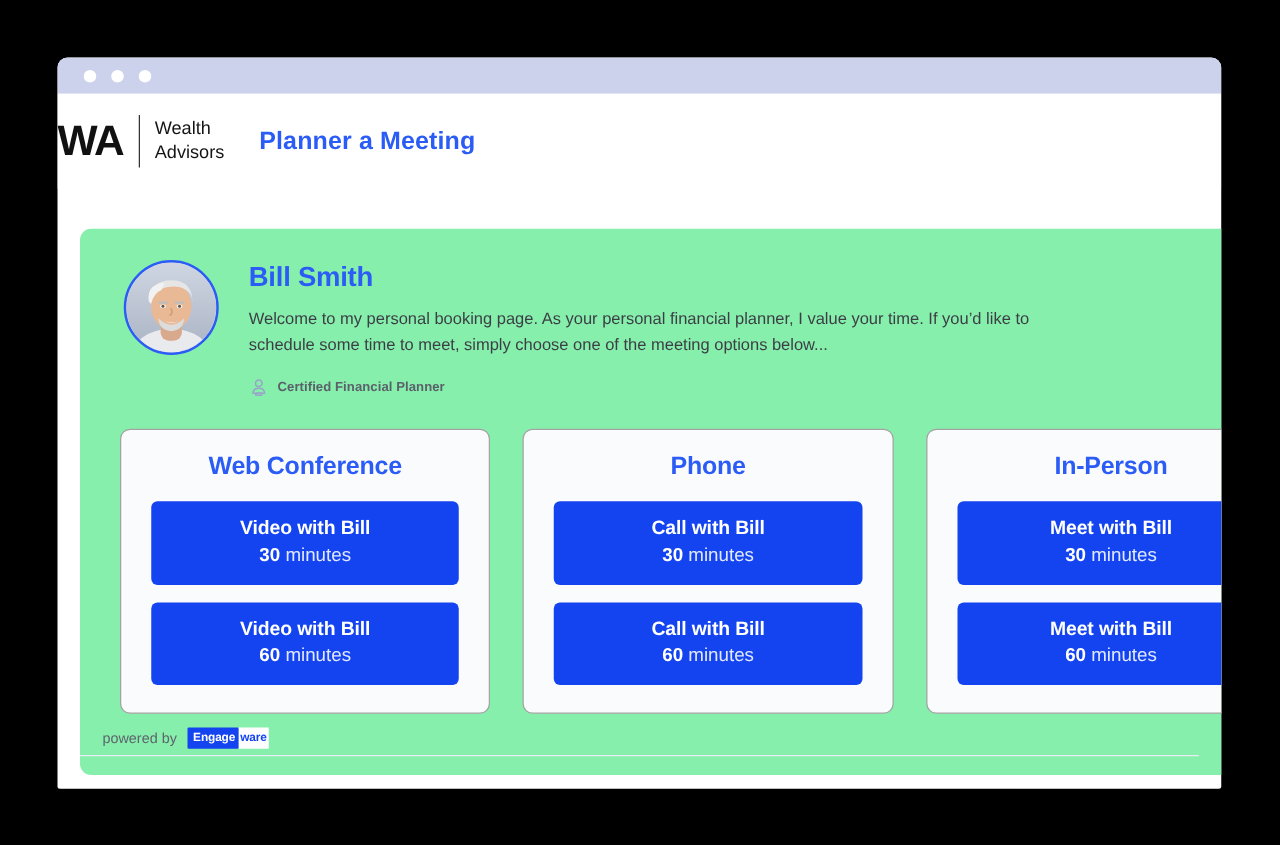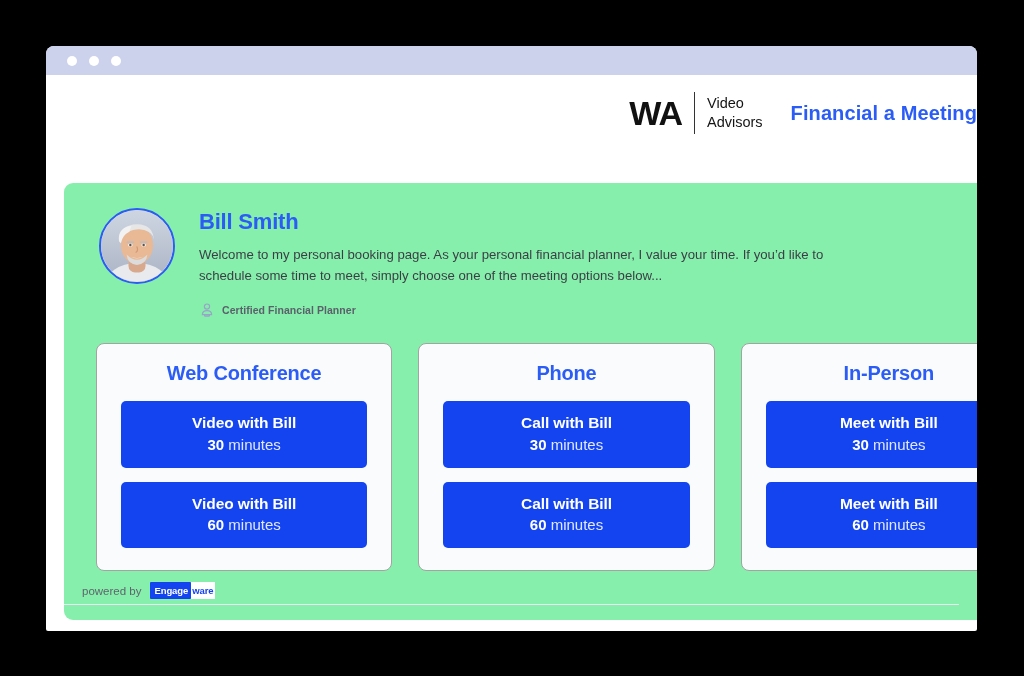--- a/index.html
+++ b/index.html
@@ -46,22 +46,20 @@
     border-radius: 50%;
     background: #ffffff;
   }
 
   
   .app-header {
     height: 76px;
     background: #ffffff;
     display: flex;
     align-items: center;
-    padding-left: 16px;
-    justify-content: flex-end;
   }
 
   .brand {
     display: flex;
     align-items: center;
     height: 46px;
   }
   .brand-mark {
     font-size: 34px;
     font-weight: 700;
@@ -274,25 +272,25 @@
       <span class="dot"></span>
       <span class="dot"></span>
       <span class="dot"></span>
     </div>
 
     <div class="app-header">
       <div class="brand">
         <span class="brand-mark">WA</span>
         <span class="brand-divider"></span>
         <span class="brand-words">
-          <span>Video</span><br>
+          <span>Wealth</span><br>
           <span>Advisors</span>
         </span>
       </div>
-      <div class="page-title">Financial a Meeting</div>
+      <div class="page-title">Planner a Meeting</div>
     </div>
 
     <div class="content-panel">
 
       <div class="profile">
         <div class="avatar">
           <svg viewBox="0 0 76 76" xmlns="http://www.w3.org/2000/svg">
             <defs>
               <clipPath id="avclip">
                   <circle cx="38" cy="38" r="38"></circle>

